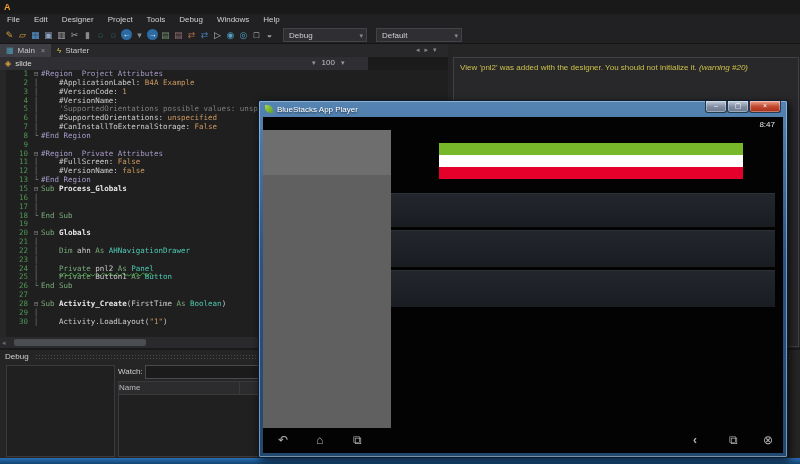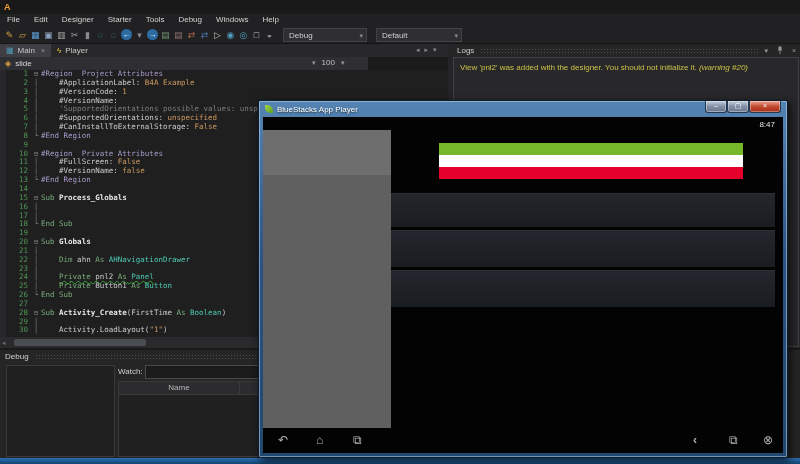--- a/index.html
+++ b/index.html
@@ -50,21 +50,21 @@
   #logs .logbody{position:absolute;left:1px;top:13px;right:1px;bottom:1px;background:#28282a;border:1px solid #3f3f46;}
   #log-line{padding:5px 6px;font-size:8px;color:#ccc04a;line-height:10px;}
   #log-line .note{font-style:italic;}
   
   #debugpanel{left:0;top:348px;width:800px;height:110px;background:#252526;border-top:2px solid #1a1a1b;box-sizing:border-box;}
   #dbg-list{position:absolute;left:6px;top:15px;width:107px;height:90px;background:#202021;border:1px solid #3a3a3c;}
   #watch-label{position:absolute;left:118px;top:17px;font-size:8px;color:#cfcfcf;}
   #watch-input{position:absolute;left:145px;top:15px;width:150px;height:12px;background:#1b1b1c;border:1px solid #4a4a4e;}
   #dbg-table{position:absolute;left:118px;top:31px;width:224px;height:74px;background:#202021;border:1px solid #3a3a3c;}
   #dbg-table .thead{height:12px;background:#2c2c2f;border-bottom:1px solid #3a3a3c;display:flex;font-size:8px;color:#b8b8b8;}
-  #dbg-table .th{line-height:12px;text-align:center;}
+  #dbg-table .th{line-height:12px;}
   #dbg-table .th1{width:120px;border-right:1px solid #3a3a3c;}
   #dbg-table .th2{flex:1;}
   
   #bluestrip{left:0;top:458px;width:800px;height:6px;background:linear-gradient(#2a6db5,#12456f);}
   
   #bs{left:258px;top:100px;width:528px;height:356px;z-index:10;
       background:linear-gradient(#5584b3,#2a5283 45%,#23486f);
       border:1px solid #0a1c30;border-radius:2px;
       box-shadow:inset 0 0 0 1px rgba(205,222,240,.5), 2px 3px 9px rgba(0,0,0,.75);}
   #bs-title{position:absolute;left:6px;top:2px;height:12px;display:flex;align-items:center;gap:4px;
@@ -92,21 +92,21 @@
 
 <div id="titlebar" class="abs">
   <span id="app-logo" class="abs">A</span>
   <span id="app-title" class="abs">mm33 - B4A</span>
 </div>
 
 <div id="menubar" class="abs">
     <span class="menu-item">File</span>
     <span class="menu-item">Edit</span>
     <span class="menu-item">Designer</span>
-    <span class="menu-item">Starter</span>
+    <span class="menu-item">Project</span>
     <span class="menu-item">Tools</span>
     <span class="menu-item">Debug</span>
     <span class="menu-item">Windows</span>
     <span class="menu-item">Help</span>
   </div>
 
 <div id="toolbar" class="abs">
     <span class="tbtn" style="color: rgb(217, 163, 61);">✎</span>
     <span class="tbtn" style="color: rgb(217, 163, 61);">▱</span>
     <span class="tbtn" style="color: rgb(91, 155, 213);">▦</span>
@@ -139,21 +139,21 @@
 </div>
 
 <div id="tabbar" class="abs">
     <div class="tab active">
       <span class="ticon" style="color: rgb(79, 159, 191);">▦</span>
       <span>Main</span>
       <span class="tclose">×</span>
     </div>
     <div class="tab">
       <span class="ticon" style="color: rgb(232, 200, 74);">ϟ</span>
-      <span>Player</span>
+      <span>Starter</span>
     </div>
   </div>
 <div id="tabscroll" class="abs">
     <span>◂</span>
     <span>▸</span>
     <span>▾</span>
   </div>
 
 <div id="crumb" class="abs">
   <span class="cicon">◈</span>
@@ -174,21 +174,20 @@
       <div class="cl"><span class="ln">4</span><span class="fold">│</span><span><span class="s-txt">    #VersionName: </span></span></div>
       <div class="cl"><span class="ln">5</span><span class="fold">│</span><span><span class="s-com">    'SupportedOrientations possible values: unspecified, landscape or portrait.</span></span></div>
       <div class="cl"><span class="ln">6</span><span class="fold">│</span><span><span class="s-txt">    #SupportedOrientations: </span><span class="s-val">unspecified</span></span></div>
       <div class="cl"><span class="ln">7</span><span class="fold">│</span><span><span class="s-txt">    #CanInstallToExternalStorage: </span><span class="s-val">False</span></span></div>
       <div class="cl"><span class="ln">8</span><span class="fold">└</span><span><span class="s-dir">#End Region</span></span></div>
       <div class="cl"><span class="ln">9</span><span class="fold"></span><span></span></div>
       <div class="cl"><span class="ln">10</span><span class="fold">⊟</span><span><span class="s-dir">#Region  Private Attributes</span></span></div>
       <div class="cl"><span class="ln">11</span><span class="fold">│</span><span><span class="s-txt">    #FullScreen: </span><span class="s-val">False</span></span></div>
       <div class="cl"><span class="ln">12</span><span class="fold">│</span><span><span class="s-txt">    #VersionName: </span><span class="s-val">false</span></span></div>
       <div class="cl"><span class="ln">13</span><span class="fold">└</span><span><span class="s-dir">#End Region</span></span></div>
-      <div class="cl"><span class="ln">14</span><span class="fold"></span><span></span></div>
       <div class="cl"><span class="ln">15</span><span class="fold">⊟</span><span><span class="s-kw">Sub </span><span class="s-id">Process_Globals</span></span></div>
       <div class="cl"><span class="ln">16</span><span class="fold">│</span><span></span></div>
       <div class="cl"><span class="ln">17</span><span class="fold">│</span><span></span></div>
       <div class="cl"><span class="ln">18</span><span class="fold">└</span><span><span class="s-kw">End Sub</span></span></div>
       <div class="cl"><span class="ln">19</span><span class="fold"></span><span></span></div>
       <div class="cl"><span class="ln">20</span><span class="fold">⊟</span><span><span class="s-kw">Sub </span><span class="s-id">Globals</span></span></div>
       <div class="cl"><span class="ln">21</span><span class="fold">│</span><span></span></div>
       <div class="cl"><span class="ln">22</span><span class="fold">│</span><span><span class="s-txt">    </span><span class="s-kw">Dim</span><span class="s-txt"> ahn </span><span class="s-kw">As</span><span class="s-txt"> </span><span class="s-typ">AHNavigationDrawer</span></span></div>
       <div class="cl"><span class="ln">23</span><span class="fold">│</span><span></span></div>
       <div class="cl"><span class="ln">24</span><span class="fold">│</span><span><span class="s-txt">    </span><span class="s-kw s-u">Private</span><span class="s-txt s-u"> pnl2 </span><span class="s-kw s-u">As</span><span class="s-txt s-u"> </span><span class="s-typ s-u">Panel</span></span></div>
@@ -200,32 +199,20 @@
       <div class="cl"><span class="ln">30</span><span class="fold">│</span><span><span class="s-txt">    Activity.LoadLayout(</span><span class="s-val">"1"</span><span class="s-txt">)</span></span></div>
     </div>
 </div>
 <div id="hscroll" class="abs">
   <span class="harrow">◂</span>
   <span class="hthumb"></span>
 </div>
 <div id="vsplit" class="abs"></div>
 
 <div id="logs" class="abs">
-  <div class="panelhead">
-    <span class="ph-label">Logs</span>
-    <span class="ph-dots"></span>
-    <span class="ph-ico">▾</span>
-    <span class="ph-ico pinbar">
-      <svg width="8" height="9" viewBox="0 0 8 9">
-          <path d="M2.5 0.5h3v3l1 1h-5l1-1z" fill="#9a9a9a"></path>
-          <rect x="3.6" y="4.5" width="0.8" height="3.6" fill="#9a9a9a"></rect>
-        </svg>
-    </span>
-    <span class="ph-ico">×</span>
-  </div>
   <div class="logbody">
     <div id="log-line" style="color: rgb(204, 192, 74);">
       <span>View 'pnl2' was added with the designer. You should not initialize it. </span><span class="note">(warning #20)</span>
     </div>
   </div>
 </div>
 
 <div id="debugpanel" class="abs">
   <div class="panelhead">
     <span class="ph-label">Debug</span>

